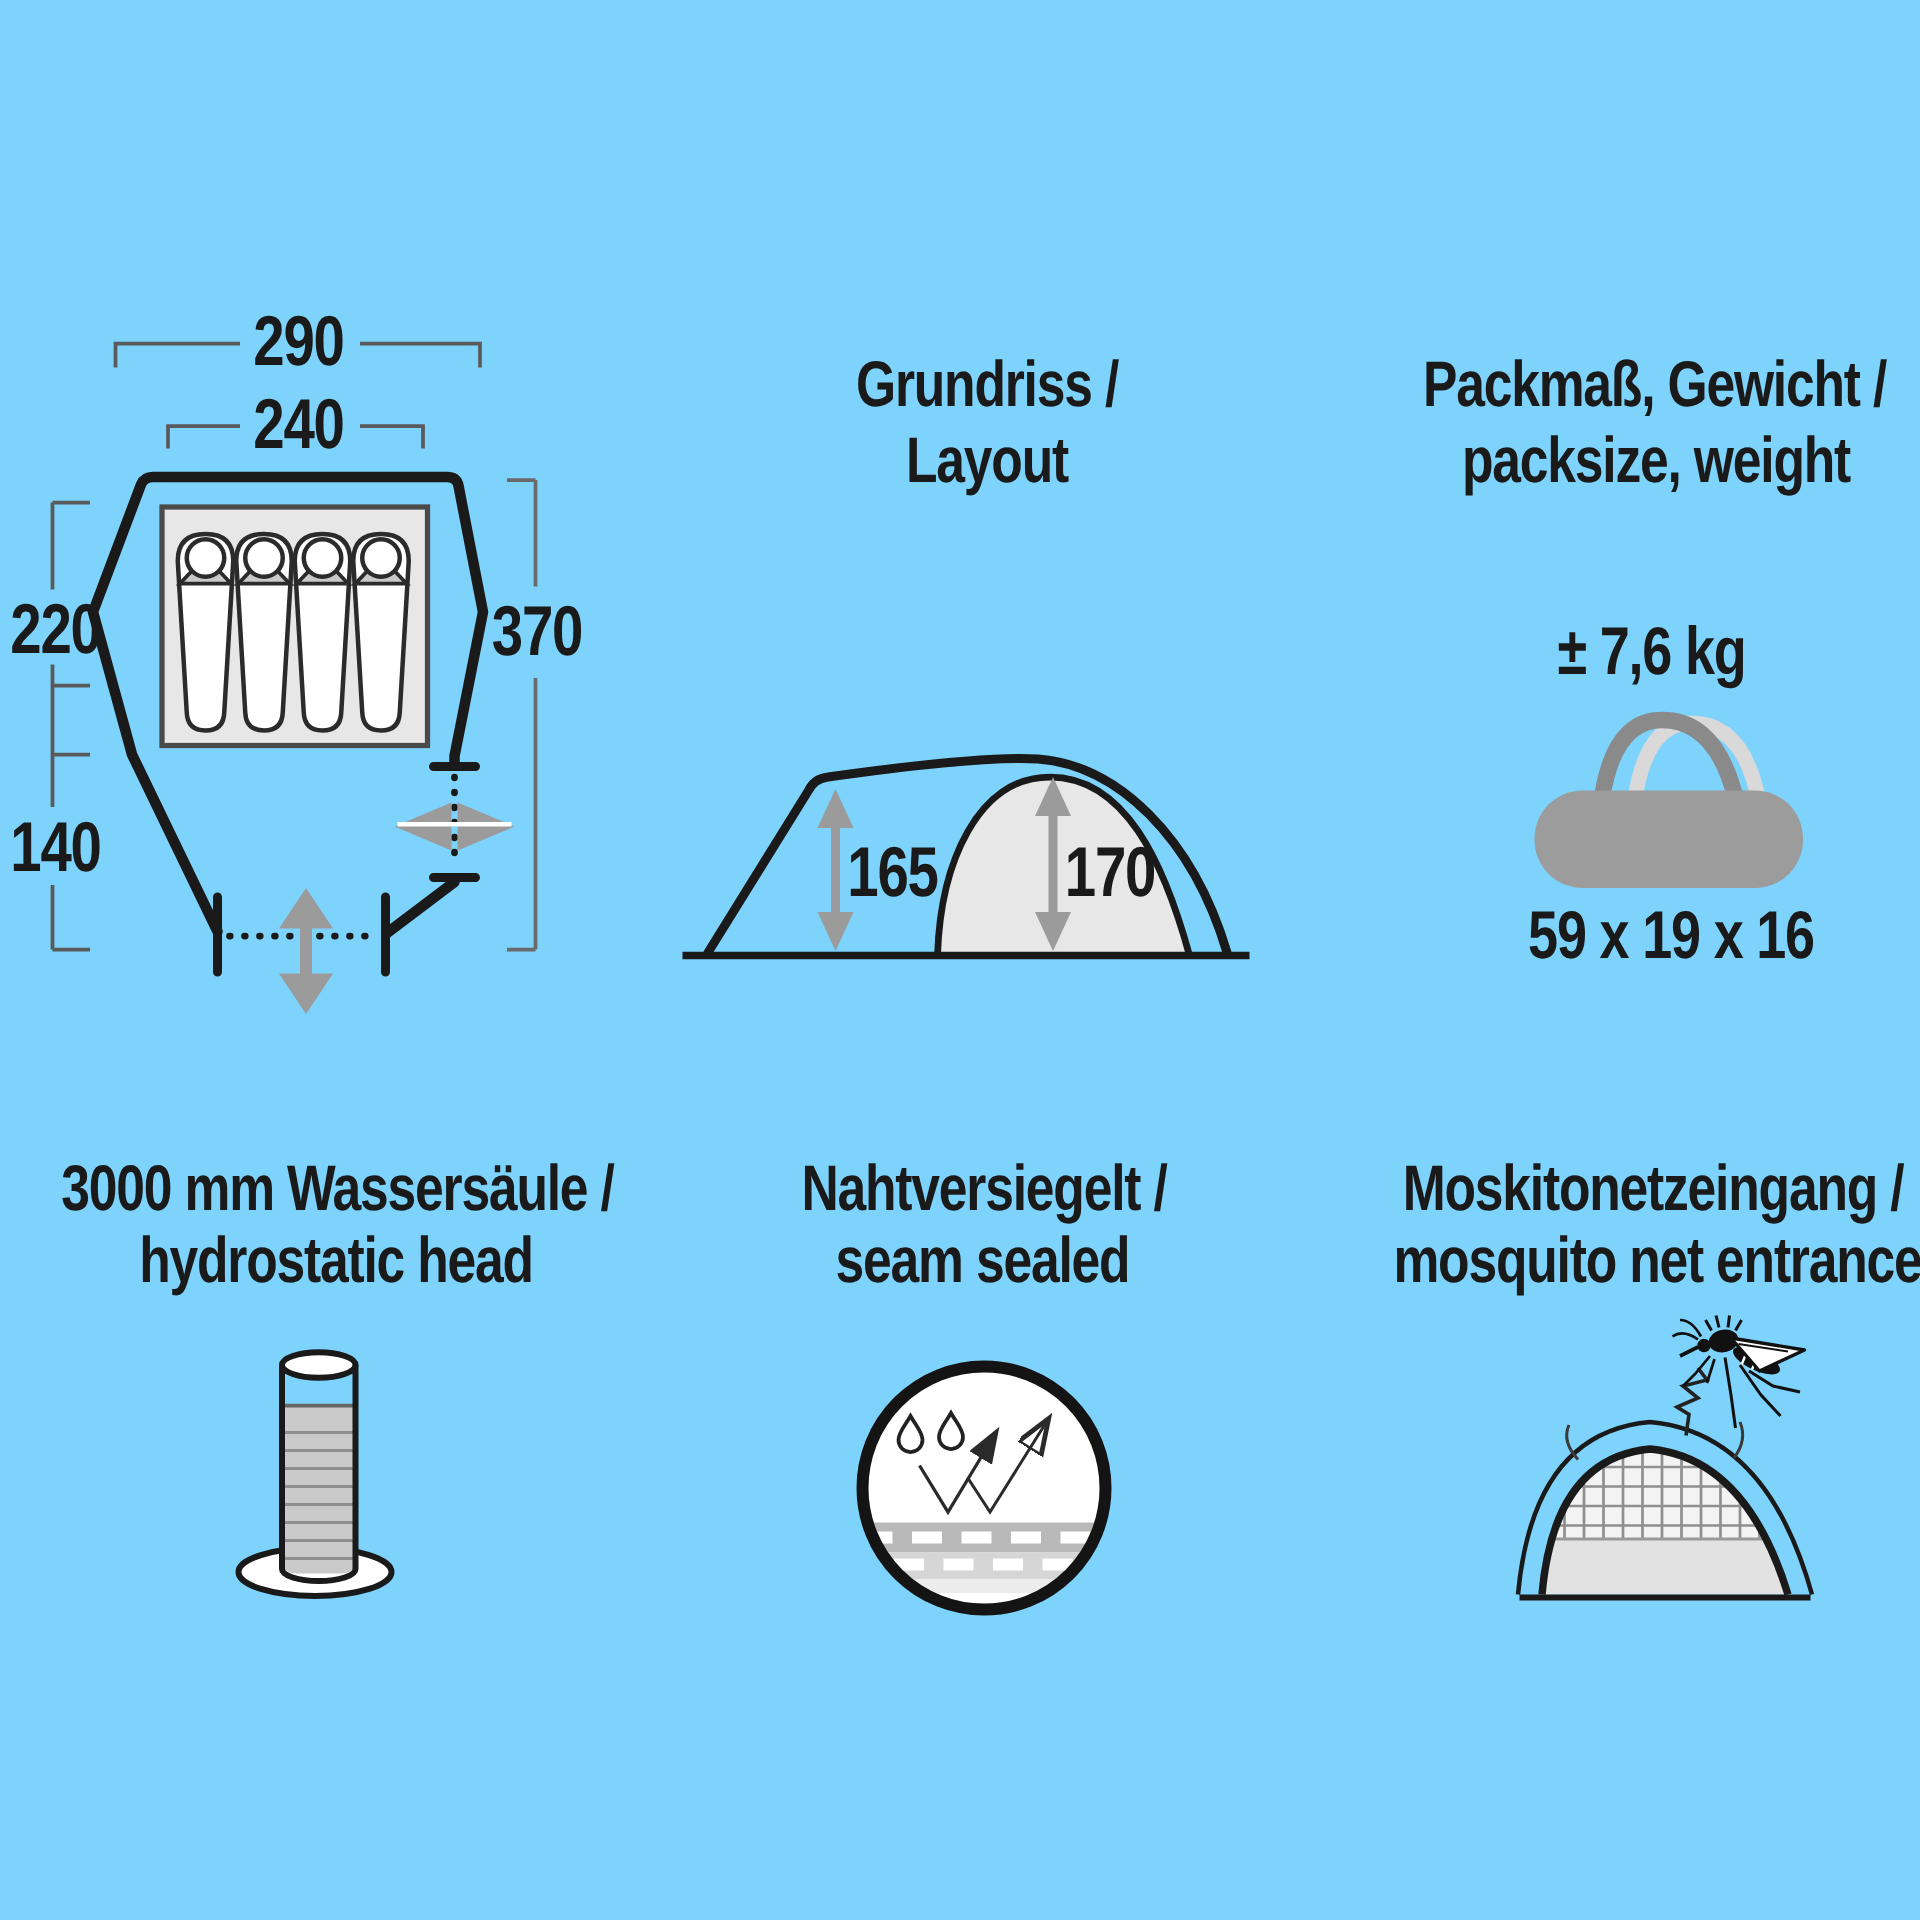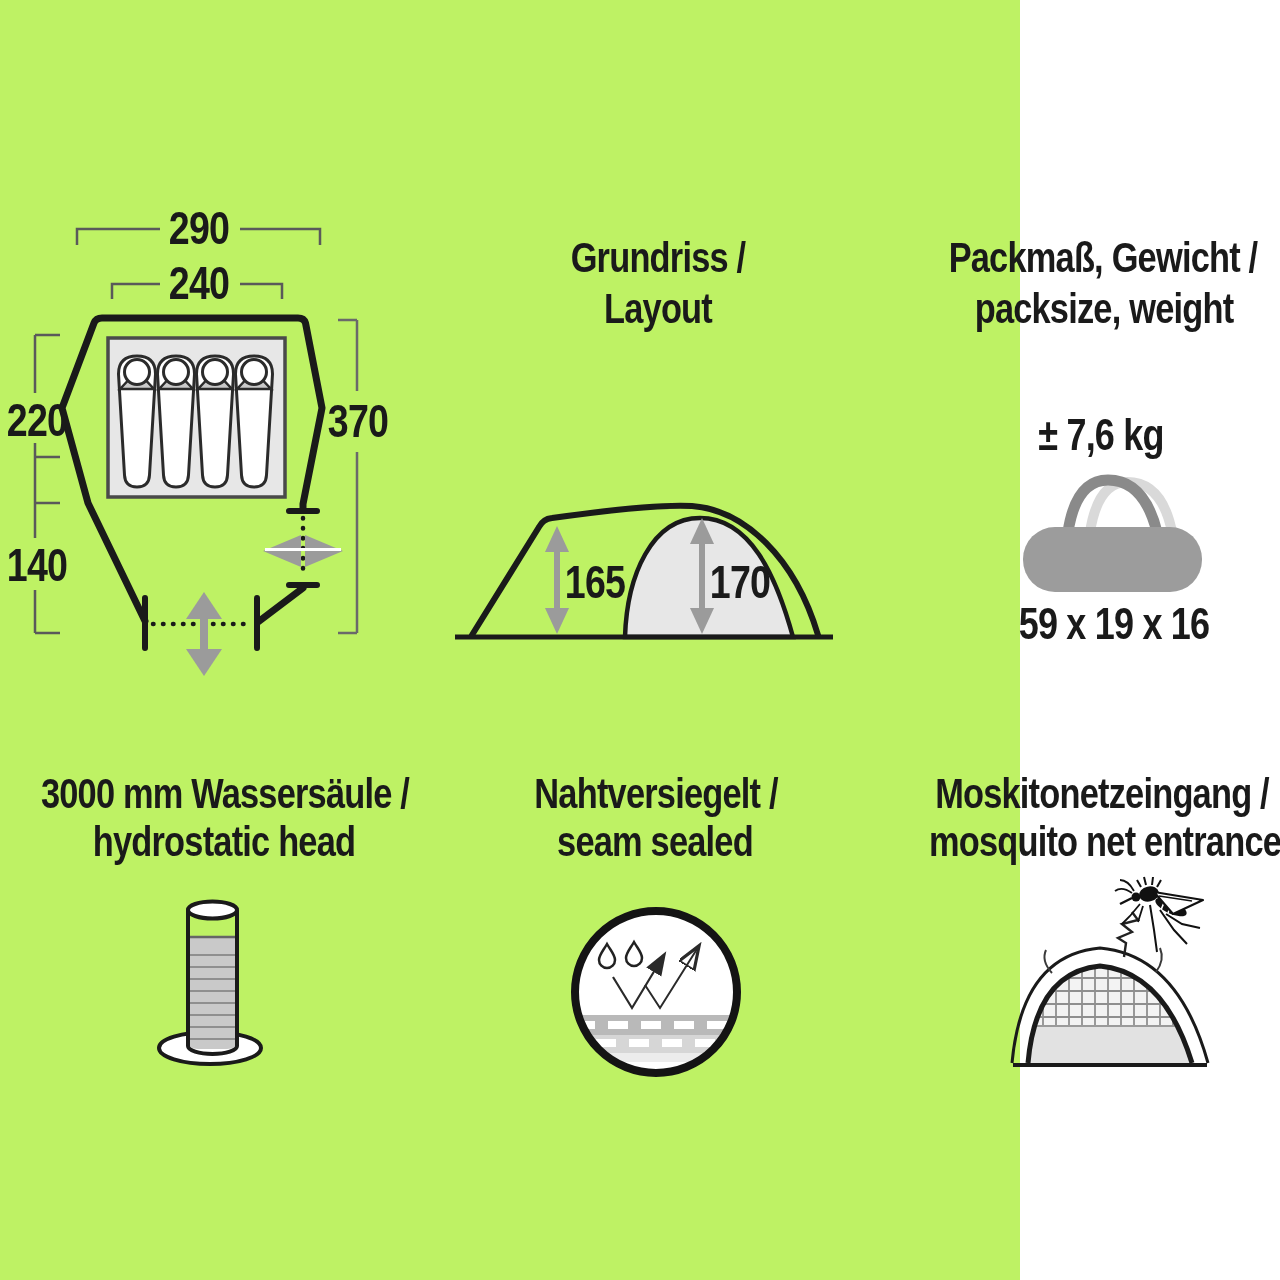--- a/index.html
+++ b/index.html
@@ -1,18 +1,18 @@
 <!DOCTYPE html>
 <html><head>
 <meta charset="utf-8">
 <style>
   html,body{margin:0;padding:0;background:#ffffff;}
   body{width:1280px;height:1280px;overflow:hidden;
        font-family:"Liberation Sans","DejaVu Sans",sans-serif;}
-  .canvas{position:relative;width:1020px;height:1280px;background:#bef264;color:#1a1a1a;}
+  .canvas{position:relative;width:1280px;height:1280px;background:#7dd3fc;color:#1a1a1a;}
   .abs{position:absolute;}
   .t{position:absolute;white-space:nowrap;font-weight:bold;color:#1a1a1a;
      transform:translate(-50%,-50%) scaleX(0.8);letter-spacing:-1px;line-height:1;}
   .t.h{font-size:43px;}
   .t.n{font-size:47px;}
   .t.m{font-size:45px;}
   svg{display:block;}
 </style>
 </head>
 <body>

